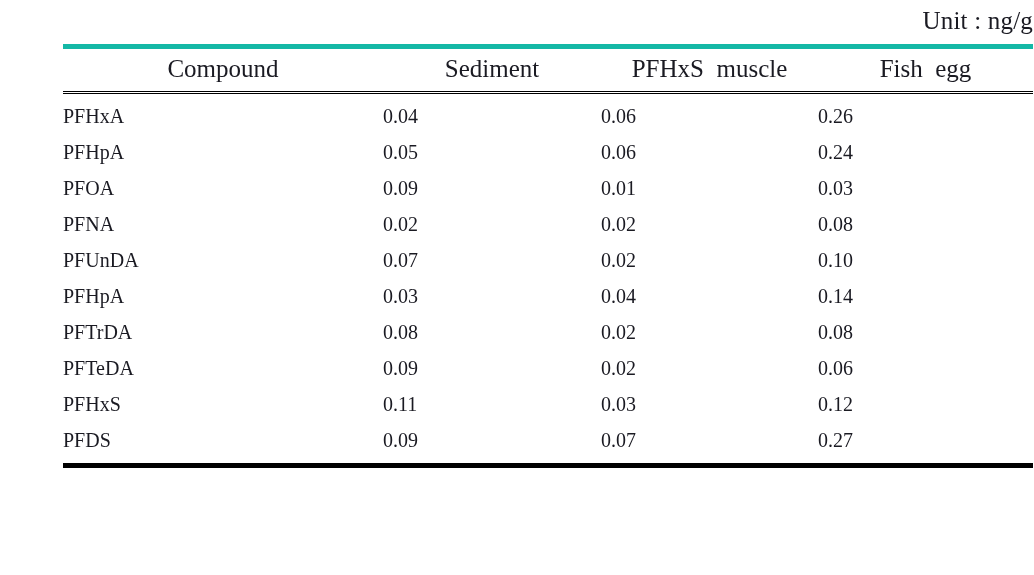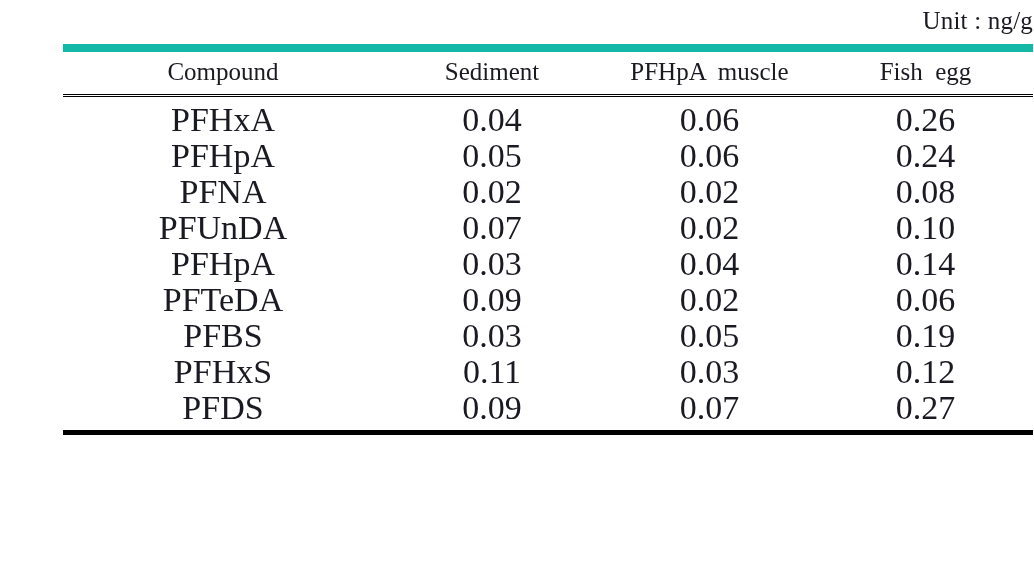--- a/index.html
+++ b/index.html
@@ -47,40 +47,40 @@
     table-layout: fixed;
     width: 970px;
   }
   table.data-table col.c-compound { width: 320px; }
   table.data-table col.c-sediment  { width: 218px; }
   table.data-table col.c-muscle    { width: 217px; }
   table.data-table col.c-egg       { width: 215px; }
 
   
   table.data-table thead tr.header-row th {
-    border-top: 8px solid #14b8a6;
+    border-top: 5px solid #14b8a6;
   }
   
   table.data-table thead tr.header-row th {
     border-bottom: 3px double #000000;
   }
   table.data-table thead th {
     font-weight: normal;
     font-size: 25px;
     line-height: 34px;
     padding: 3px 0 5px 0;
     text-align: center;
     white-space: pre;
   }
   table.data-table tbody td {
-    font-size: 34px;
+    font-size: 20px;
     line-height: 35px;
     padding: 0;
     height: 36px;
-    text-align: center;
+    text-align: left;
     white-space: pre;
     border: none;
   }
   table.data-table tbody tr:first-child td {
     padding-top: 4px;
   }
   table.data-table tbody tr:last-child td {
     border-bottom: 5px solid #000000;
     padding-bottom: 5px;
   }
@@ -97,66 +97,72 @@
       <colgroup>
         <col class="c-compound">
         <col class="c-sediment">
         <col class="c-muscle">
         <col class="c-egg">
       </colgroup>
       <thead>
         <tr class="header-row">
           <th>Compound</th>
           <th>Sediment</th>
-          <th>PFHpA  muscle</th>
+          <th>PFHxS  muscle</th>
           <th>Fish  egg</th>
         </tr>
       </thead>
       <tbody>
         <tr>
           <td>PFHxA</td>
           <td>0.04</td>
           <td>0.06</td>
           <td>0.26</td>
         </tr>
         <tr>
           <td>PFHpA</td>
           <td>0.05</td>
           <td>0.06</td>
           <td>0.24</td>
+        </tr>
+        <tr>
+          <td>PFOA</td>
+          <td>0.09</td>
+          <td>0.01</td>
+          <td>0.03</td>
         </tr>
         <tr>
           <td>PFNA</td>
           <td>0.02</td>
           <td>0.02</td>
           <td>0.08</td>
         </tr>
         <tr>
           <td>PFUnDA</td>
           <td>0.07</td>
           <td>0.02</td>
           <td>0.10</td>
         </tr>
         <tr>
           <td>PFHpA</td>
           <td>0.03</td>
           <td>0.04</td>
           <td>0.14</td>
         </tr>
         <tr>
+          <td>PFTrDA</td>
+          <td>0.08</td>
+          <td>0.02</td>
+          <td>0.08</td>
+        </tr>
+        <tr>
           <td>PFTeDA</td>
           <td>0.09</td>
           <td>0.02</td>
           <td>0.06</td>
-        </tr>
-        <tr>
-          <td>PFBS</td>
-          <td>0.03</td>
-          <td>0.05</td>
-          <td>0.19</td>
         </tr>
         <tr>
           <td>PFHxS</td>
           <td>0.11</td>
           <td>0.03</td>
           <td>0.12</td>
         </tr>
         <tr>
           <td>PFDS</td>
           <td>0.09</td>

